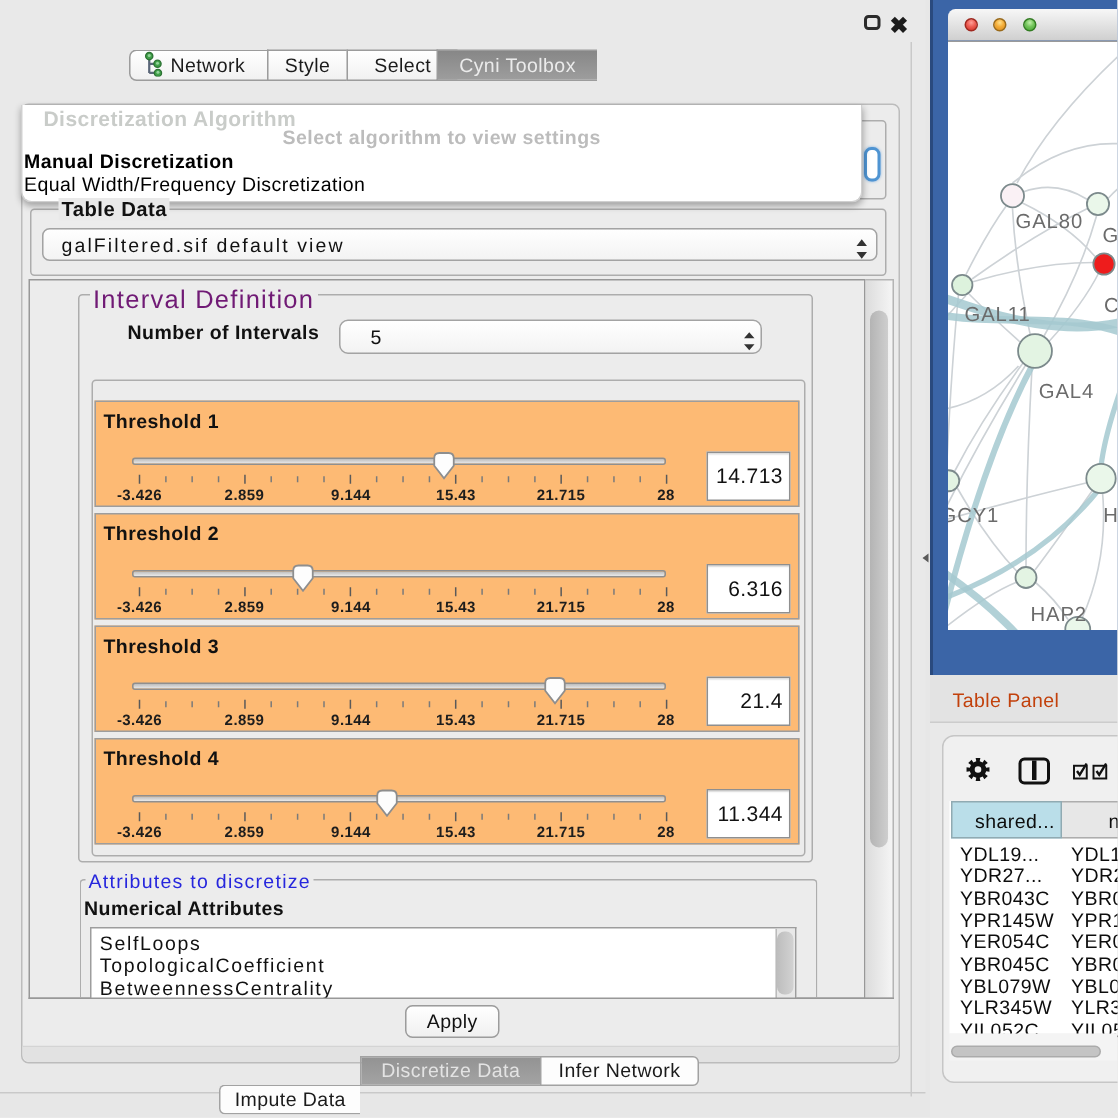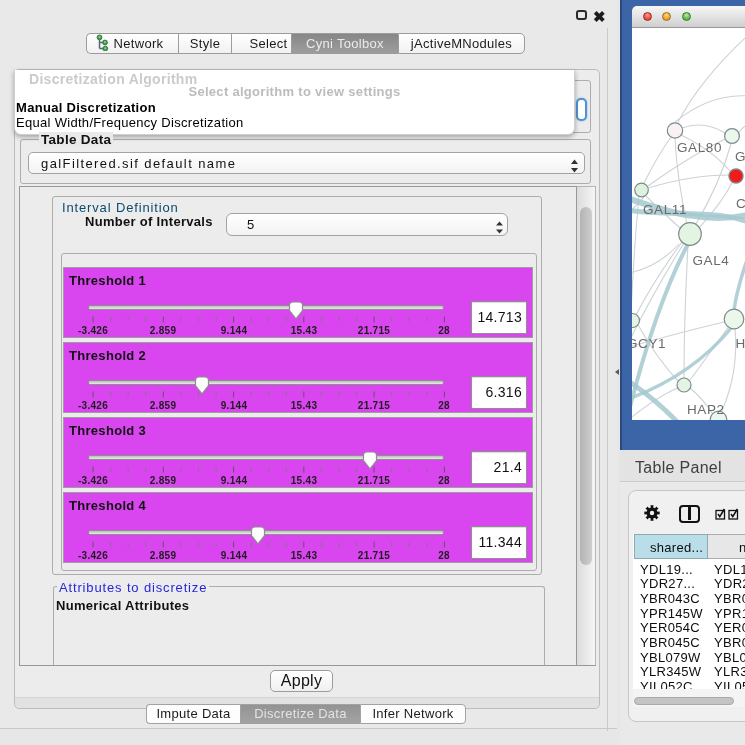--- a/index.html
+++ b/index.html
@@ -16,37 +16,37 @@
   .segsel { background:linear-gradient(#878787,#9d9d9d); color:#ebebeb; }
   
   #content { left:14px; top:69px; width:586px; height:640px; background:#ececec; border:1px solid #bcbcbc; border-radius:5px; }
   .group { position:absolute; border:1px solid #adadad; border-radius:3px; }
   .gtitle { position:absolute; font-size:13.5px; font-weight:bold; background:#ececec; padding:0 2px; }
   .combo { position:absolute; background:linear-gradient(#ffffff,#f3f3f3); border:1px solid #a3a3a3; border-radius:11px; font-size:13px; color:#111; }
   .combo .arr { position:absolute; color:#333; }
   
   #popup { left:14px; top:70px; width:561px; height:65px; background:#fff; border:1px solid #d0d0d0; border-top:none; border-radius:0 0 7px 7px; box-shadow:0 2px 5px rgba(0,0,0,0.32); z-index:40; }
   
-  .tpanel { position:absolute; left:63px; width:470px; height:71px; border:1px solid #9d9d9d; background:#d946ef; }
+  .tpanel { position:absolute; left:63px; width:470px; height:71px; border:1px solid #9d9d9d; background:#fdba74; }
   .tlabel { position:absolute; left:5px; top:5px; font-size:13px; font-weight:bold; color:#111; }
   .track { position:absolute; left:24px; top:37px; width:356px; height:5px; border:1px solid #8f8f8f; border-radius:2px; background:linear-gradient(#bdbdbd,#e9e9e9); }
   .vfield { position:absolute; left:407px; top:33px; width:56px; height:33px; background:#fff; border:1px solid #8f8f8f; box-shadow:inset 0 1px 1px rgba(0,0,0,0.15); font-size:14px; color:#111; text-align:right; padding:7px 4px 0 0; }
   .thumb { position:absolute; top:33px; width:16px; height:19px; }
   .ticks { position:absolute; left:0; top:0; }
   .tklbl { position:absolute; top:56.5px; font-size:10px; font-weight:bold; color:#1d1d1d; width:44px; text-align:center; }
   
   .btab { top:704px; height:20px; background:#fdfdfd; border:1px solid #a2a2a2; font-size:13px; color:#1b1b1b; text-align:center; line-height:18px; }
   
   #net { left:620px; top:0; width:125px; height:450px; background:#3b65a7; border-left:2px solid #2a4a7e; }
   #nettitle { left:10px; top:6px; width:113px; height:22px; background:linear-gradient(#f7f7f7,#cfcfcf); border-radius:5px 0 0 0; border-bottom:1px solid #9a9a9a; }
   #canvas { left:10px; top:28px; width:113px; height:392px; background:#ffffff; overflow:hidden; }
   .light { position:absolute; top:6px; width:9px; height:9px; border-radius:50%; }
   
   #tpbar { left:620px; top:450px; width:125px; height:32px; background:#e3e3e3; border-bottom:1px solid #cccccc; }
-  #tpbar span { position:absolute; left:15px; top:9px; font-size:16px; color:#404040; }
+  #tpbar span { position:absolute; left:15px; top:9px; font-size:13px; color:#c2410c; }
   #tparea { left:620px; top:482px; width:125px; height:263px; background:#e9e9e9; }
   #tbox { left:628px; top:490px; width:130px; height:232px; background:#f0f0f0; border:1px solid #c6c6c6; border-radius:8px 0 0 8px; }
   .cell { position:absolute; font-size:13px; color:#0d0d0d; white-space:nowrap; }
 </style>
 </head>
 <body>
 <div id="cp" class="abs">
   <div id="floaticon" class="abs"></div>
   <div id="closeicon" class="abs">✖</div>
   <div class="abs seg" style="left:86px;width:92px;border-radius:5px 0 0 5px;border-right:none;padding-left:12px;">Network</div>
@@ -55,61 +55,65 @@
     <circle cx="4.5" cy="4.4" r="2.4" fill="#41a049" stroke="#2c7233" stroke-width="0.9"></circle>
     <circle cx="10" cy="9.5" r="2.4" fill="#41a049" stroke="#2c7233" stroke-width="0.9"></circle>
     <circle cx="10.3" cy="15.6" r="2.4" fill="#41a049" stroke="#2c7233" stroke-width="0.9"></circle>
     <circle cx="4.5" cy="4" r="1" fill="#93d39a"></circle>
     <circle cx="10" cy="9.1" r="1" fill="#93d39a"></circle>
     <circle cx="10.3" cy="15.2" r="1" fill="#93d39a"></circle>
   </svg>
   <div class="abs seg" style="left:178px;width:53px;border-right:none;">Style</div>
   <div class="abs seg" style="left:231px;width:74px;border-right:none;">Select</div>
   <div class="abs seg segsel" style="left:291px;width:107px;border-right:none;">Cyni Toolbox</div>
-  <div class="abs seg" style="left:398px;width:127px;border-radius:0 5px 5px 0;">jActiveMNodules</div>
   <div id="content" class="abs"></div>
 
   <div class="group" style="left:20px;top:80px;width:571px;height:53px;"></div>
   <div class="abs" style="left:575.5px;top:98px;width:11px;height:23px;background:#fff;border:2.5px solid #4f94d2;border-radius:5px;box-shadow:0 0 2px #7fb0e0;"></div>
 
   <div class="abs" style="left:29px;top:71px;font-size:14px;font-weight:bold;color:#c9ccc9;z-index:45;">Discretization Algorithm</div>
   <div id="popup" class="abs">
     <div class="abs" style="left:0;right:0;top:14px;text-align:center;font-size:13px;font-weight:bold;color:#bcbcbc;">Select algorithm to view settings</div>
     <div class="abs" style="left:1px;top:29.5px;font-size:13px;font-weight:bold;color:#000;">Manual Discretization</div>
     <div class="abs" style="left:1px;top:45px;font-size:13px;color:#000;">Equal Width/Frequency Discretization</div>
   </div>
 
   <div class="group" style="left:20px;top:139px;width:571px;height:45px;"></div>
   <div class="gtitle" style="left:39px;top:131.5px;color:#111;z-index:45;background:#e9e9e9;">Table Data</div>
   <div class="combo" style="left:28px;top:152px;width:557px;height:22px;border-radius:5px;">
-    <span style="position:absolute;left:12px;top:3px;letter-spacing:1.4px;">galFiltered.sif default name</span>
+    <span style="position:absolute;left:12px;top:3px;letter-spacing:1.4px;">galFiltered.sif default view</span>
     <svg class="arr" style="left:541px;top:4.5px;" width="9" height="16" viewBox="0 0 9 16">
         <path d="M1 6 L4.5 1.5 L8 6 Z M1 10 L4.5 14.5 L8 10 Z" fill="#333"></path>
       </svg>
   </div>
 
   <div class="abs" style="left:19px;top:186px;width:558px;height:480px;border:1px solid #989898;background:#ececec;"></div>
   <div class="abs" style="left:577px;top:186px;width:19px;height:480px;border:1px solid #b5b5b5;border-left:none;background:linear-gradient(90deg,#dcdcdc,#f5f5f5);"></div>
   <div class="abs" style="left:580px;top:207px;width:12px;height:358px;background:linear-gradient(90deg,#b4b4b4,#cecece);border-radius:6px;"></div>
 
   <div class="group" style="left:52px;top:196px;width:490px;height:379px;"></div>
-  <div class="gtitle" style="left:60px;top:200px;color:#0c4a6e;font-weight:normal;font-size:13px;letter-spacing:0.85px;">Interval Definition</div>
+  <div class="gtitle" style="left:60px;top:190px;color:#701a75;font-weight:normal;font-size:17px;letter-spacing:0.85px;">Interval Definition</div>
   <div class="abs" style="left:85px;top:214px;font-size:13px;font-weight:bold;color:#111;">Number of Intervals</div>
   <div class="combo" style="left:226px;top:213px;width:282px;height:23px;border-radius:6px;">
     <span style="position:absolute;left:20px;top:3px;">5</span>
     <svg class="arr" style="left:268px;top:6px;" width="9" height="15" viewBox="0 0 9 15">
         <path d="M1 5.5 L4.5 1.5 L8 5.5 Z M1 9.5 L4.5 13.5 L8 9.5 Z" fill="#333"></path>
       </svg>
   </div>
 
   <div class="group" style="left:61px;top:253px;width:476px;height:318px;"></div>
 
   <div class="group" style="left:53px;top:586px;width:492px;height:79px;border-radius:3px 3px 0 0;border-bottom:none;"></div>
   <div class="gtitle" style="left:57px;top:580px;color:#2626dd;font-weight:normal;font-size:13px;letter-spacing:0.85px;">Attributes to discretize</div>
   <div class="abs" style="left:56px;top:598px;font-size:13px;font-weight:bold;color:#111;">Numerical Attributes</div>
+  <div class="abs" style="left:59.5px;top:618px;width:471px;height:48px;background:#fff;border:1px solid #9d9d9d;border-bottom:none;overflow:hidden;">
+    <div style="position:absolute;left:6px;top:2px;font-size:13px;color:#111;line-height:15px;letter-spacing:1.1px;">SelfLoops<br>TopologicalCoefficient<br>BetweennessCentrality</div>
+    <div style="position:absolute;right:0;top:0;width:13px;height:48px;background:#e8e8e8;border-left:1px solid #bbb;"></div>
+    <div style="position:absolute;right:1px;top:2px;width:11px;height:42px;background:linear-gradient(90deg,#bdbdbd,#d2d2d2);border-radius:5px;"></div>
+  </div>
 
   <div class="abs" style="left:19px;top:665px;width:577px;height:1px;background:#989898;"></div>
 
   <div class="tpanel" style="top:267px;">
     <div class="tlabel">Threshold 1</div>
     <div class="track"></div>
     <svg class="ticks" width="470" height="71">
         <line x1="29.0" y1="48.5" x2="29.0" y2="54.5" stroke="#5a5a5a" stroke-width="1"></line>
         <line x1="46.6" y1="49.5" x2="46.6" y2="53.5" stroke="#7a7a7a" stroke-width="1"></line>
         <line x1="64.1" y1="49.5" x2="64.1" y2="53.5" stroke="#7a7a7a" stroke-width="1"></line>
@@ -249,23 +253,23 @@
       <div class="tklbl" style="left:218px;">15.43</div>
       <div class="tklbl" style="left:288px;">21.715</div>
       <div class="tklbl" style="left:358px;">28</div>
     <svg class="thumb" style="left:186px;" width="16" height="19" viewBox="0 0 16 19">
         <path d="M1.5,4.5 Q1.5,1 5,1 L11,1 Q14.5,1 14.5,4.5 L14.5,9.5 L8,17.8 L1.5,9.5 Z" fill="#fdfdfd" stroke="#8e8e8e" stroke-width="1.2"></path>
       </svg>
     <div class="vfield">11.344</div>
   </div>
   <div class="abs" style="left:15px;top:697px;width:584px;height:11px;background:#e2e2e2;border-top:1px solid #d4d4d4;border-radius:0 0 5px 5px;"></div>
 
-  <div class="abs" style="left:270px;top:670px;width:63px;height:22px;background:linear-gradient(#ffffff,#f0f0f0);border:1px solid #9c9c9c;border-radius:5px;font-size:16px;color:#111;text-align:center;line-height:20px;">Apply</div>
-
-  <div class="abs btab" style="left:146px;width:94px;border-radius:4px 0 0 4px;border-right:none;">Impute Data</div>
+  <div class="abs" style="left:270px;top:670px;width:63px;height:22px;background:linear-gradient(#ffffff,#f0f0f0);border:1px solid #9c9c9c;border-radius:5px;font-size:13px;color:#111;text-align:center;line-height:20px;">Apply</div>
+
+  <div class="abs btab" style="left:146px;width:94px;border-radius:4px 0 0 4px;border-right:none;margin-top:19px;">Impute Data</div>
   <div class="abs btab" style="left:240px;width:120px;background:linear-gradient(#939393,#a3a3a3);color:#e3e3e3;border-right:none;">Discretize Data</div>
   <div class="abs btab" style="left:360px;width:106px;border-radius:0 4px 4px 0;">Infer Network</div>
 
   <div class="abs" style="left:607px;top:28px;width:1px;height:703px;background:#c9c9c9;"></div>
   <div class="abs" style="left:615px;top:369px;width:0;height:0;border-top:3px solid transparent;border-bottom:3px solid transparent;border-right:4px solid #5a5a5a;z-index:50;"></div>
 </div>
 <div id="net" class="abs">
   <div id="nettitle" class="abs">
     <div class="light" style="left:10.9px;background:radial-gradient(circle at 50% 30%, #ff9f98 0%, #ee5f55 45%, #ce2f24 100%);border:0.5px solid #a0281f;"></div>
     <div class="light" style="left:30.1px;background:radial-gradient(circle at 50% 30%, #ffe08a 0%, #f5ad38 45%, #d68a1f 100%);border:0.5px solid #9a6a1a;"></div>

